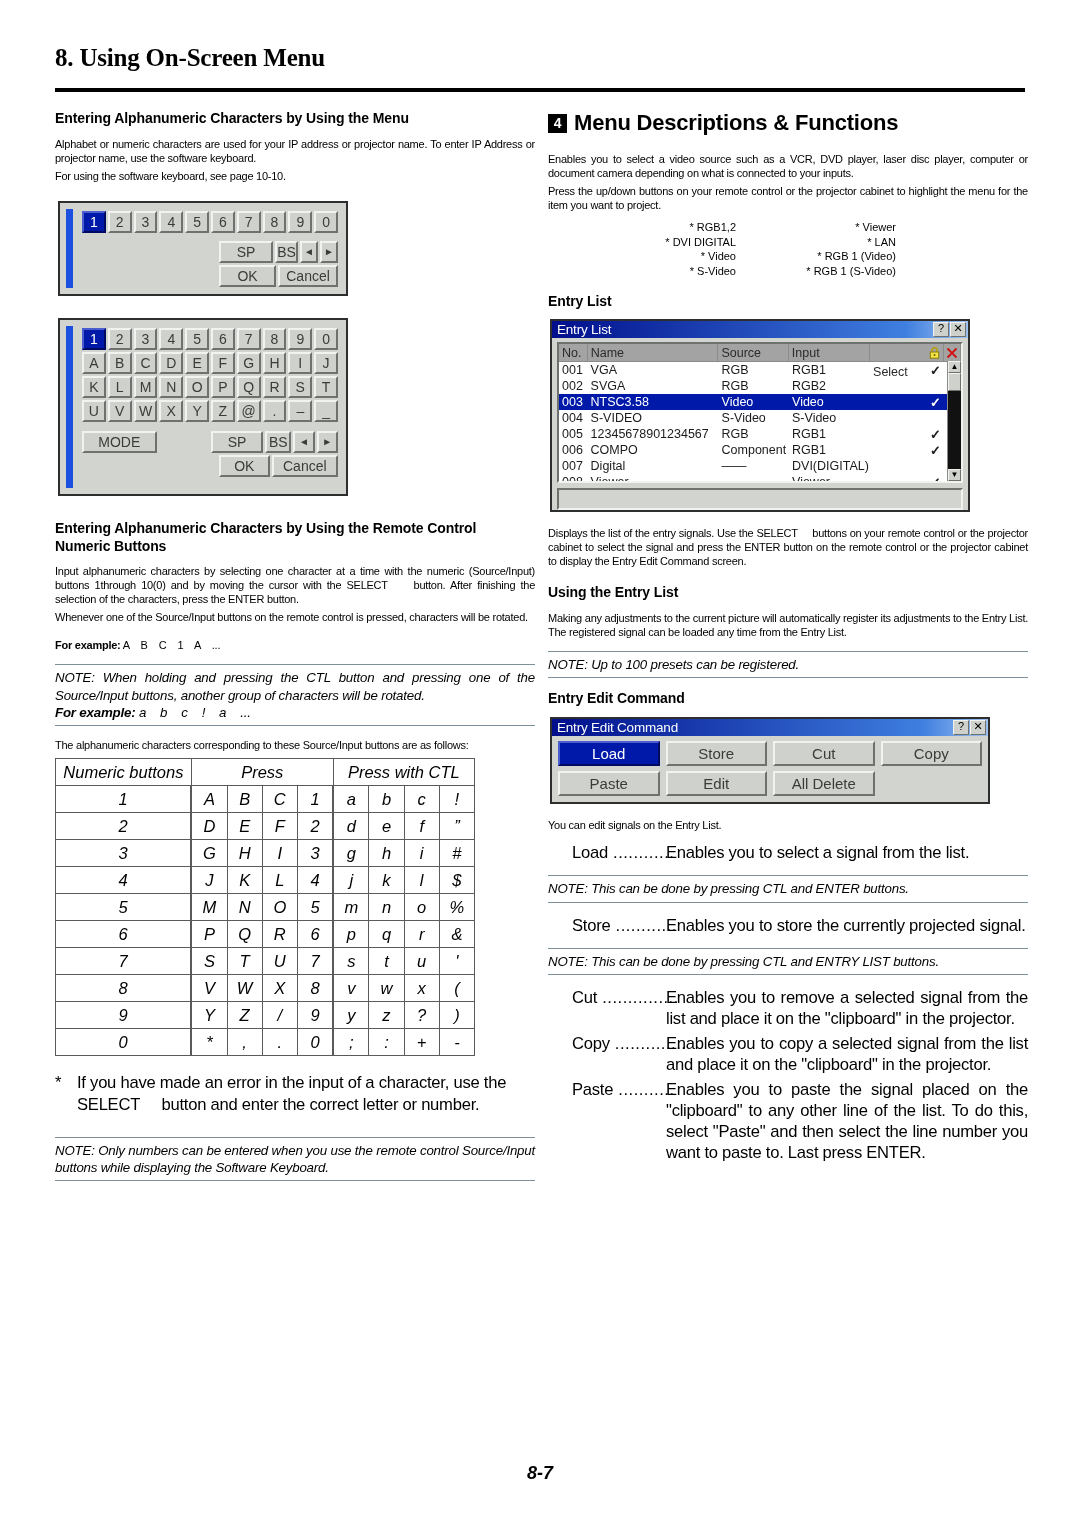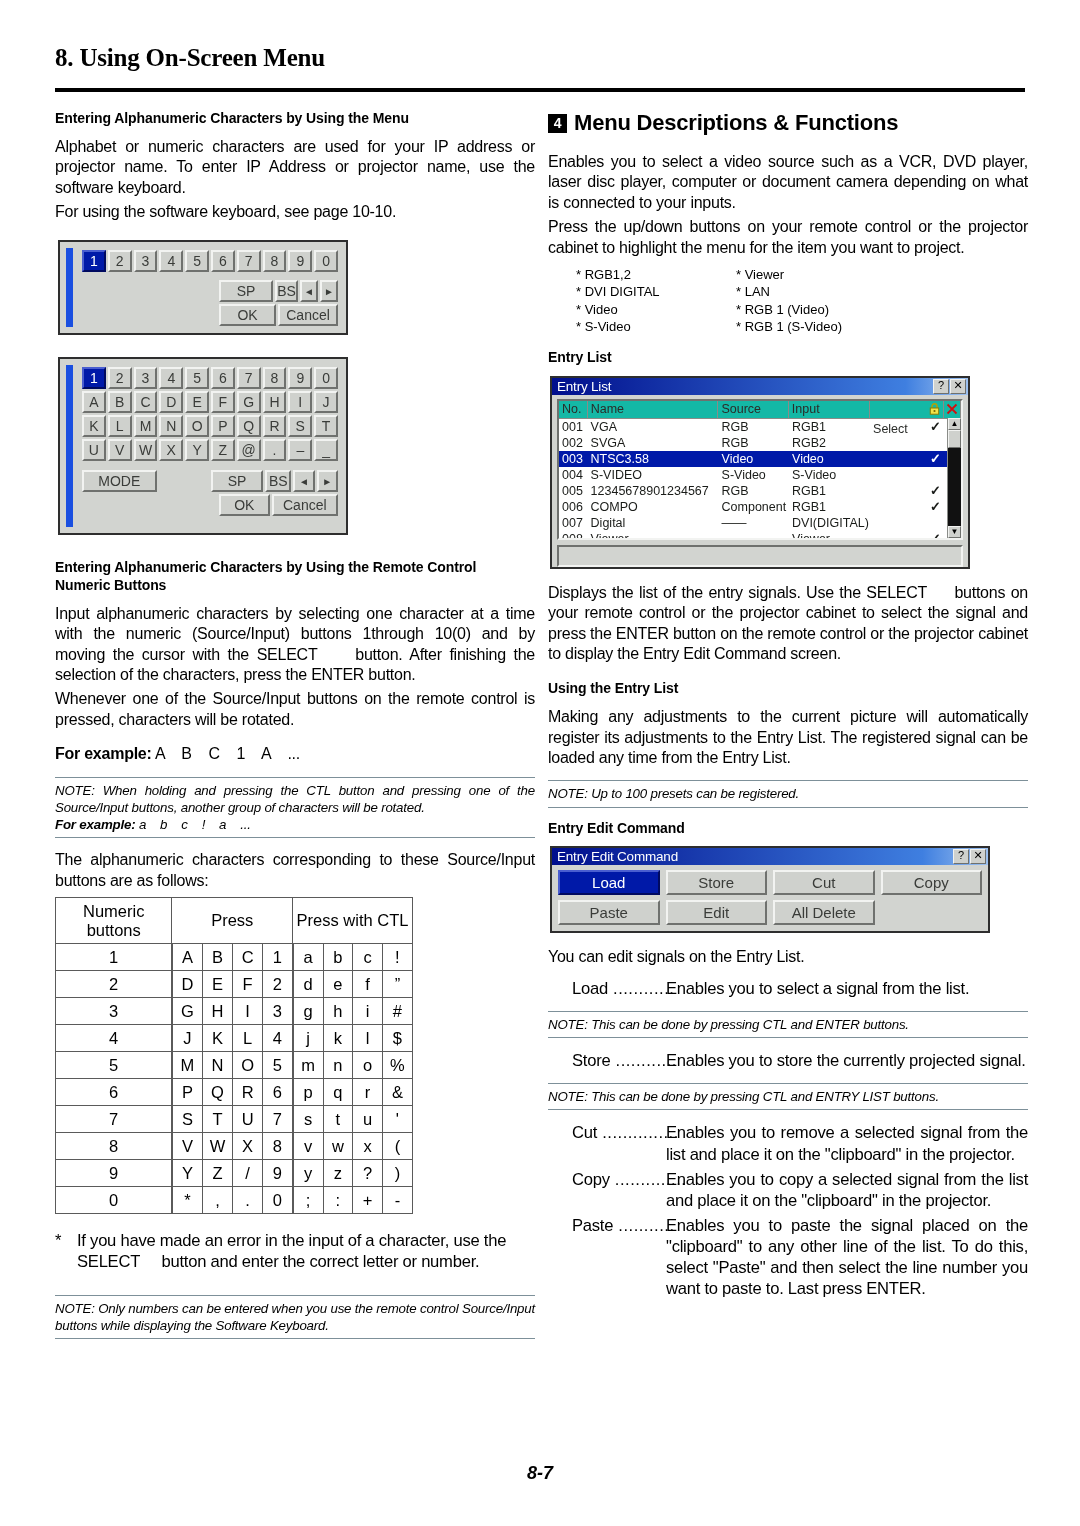--- a/index.html
+++ b/index.html
@@ -18,21 +18,21 @@
 
   
   .col{position:absolute;top:110px;width:480px;}
   .col-l{left:55px;}
   .col-r{left:548px;}
 
   h2.sub{font-size:14px;font-weight:bold;margin:0 0 9px 0;line-height:1.27;letter-spacing:-.1px;}
   h2.big{font-size:22px;font-weight:bold;margin:0 0 16px 0;letter-spacing:-.2px;}
   .num-badge{display:inline-block;background:#000;color:#fff;font-size:14px;font-weight:bold;
     width:19px;height:19px;line-height:19px;text-align:center;margin-right:7px;vertical-align:2px;}
-  p.body{font-size:16px;line-height:1.275;margin:0 0 4px 0;text-align:justify;
+  p.body{font-size:11px;line-height:1.275;margin:0 0 4px 0;text-align:justify;
     letter-spacing:-.25px;}
   p.body.nojust{text-align:left;}
 
   
   .note{position:relative;font-style:italic;font-size:13.3px;line-height:1.3;
     padding:5px 0 5px 0;margin:12px 0 12px 0;letter-spacing:-.2px;text-align:justify;}
   .note:before,.note:after{content:"";position:absolute;left:0;right:0;height:1px;background:#7d9099;}
   .note:before{top:0;}
   .note:after{bottom:0;}
   .note b{font-weight:bold;font-style:italic;}
@@ -47,21 +47,21 @@
     border-right:2px solid #6f716e;border-bottom:2px solid #6f716e;
     display:flex;align-items:center;justify-content:center;
     color:#3a3c39;box-sizing:border-box;}
   .key.sel{background:#0019a8;color:#fff;border-top-color:#4a5ed0;border-left-color:#4a5ed0;
     border-right-color:#000a60;border-bottom-color:#000a60;}
   .kbd-num .key{width:25px;height:22px;font-size:14px;}
   .kbd-alpha .key{width:26.5px;height:22px;font-size:14px;}
   .spacer{flex:0 0 auto;}
 
   
-  table.map{border-collapse:collapse;width:358px;margin-top:6px;}
+  table.map{border-collapse:collapse;width:420px;margin-top:6px;font-style:italic;}
   table.map td,table.map th{border:1px solid #5a5a5a;text-align:center;
     font-weight:normal;font-size:16.5px;padding:3.5px 0;}
   table.map th{font-size:16.5px;}
   table.map td.cell{width:31px;}
   table.map td.grpL{border-right:2px solid #5a5a5a;}
   table.map td.numc{width:122px;}
 
   
   .win{position:relative;background:#d2d4d0;border:2px solid #2e2e2e;box-sizing:border-box;
     font-family:"Liberation Sans",sans-serif;}
@@ -70,21 +70,21 @@
   .titlebar .t{color:#fff;font-size:13.5px;letter-spacing:-.2px;flex:1;}
   .tbtn{width:14px;height:13px;background:#cfd1cd;border-top:1.5px solid #f2f3f1;
     border-left:1.5px solid #f2f3f1;border-right:1.5px solid #6f716e;border-bottom:1.5px solid #6f716e;
     font-size:11px;line-height:10px;text-align:center;color:#000;margin-left:1px;}
 
   
   .elbody{position:absolute;left:5px;right:5px;top:21px;bottom:5px;}
   .elgrid{background:#fff;border:2px inset #8a8c88;border-top:2px solid #6f716e;
     border-left:2px solid #6f716e;border-right:2px solid #f2f3f1;border-bottom:2px solid #f2f3f1;
     height:137px;position:relative;overflow:hidden;}
-  .elhead{display:flex;height:17px;background:#14b8a6;border-bottom:1px solid #8a8c88;}
+  .elhead{display:flex;height:17px;background:#a3a3a3;border-bottom:1px solid #8a8c88;}
   .elhead div{border-right:1px solid #8a8c88;font-size:12.5px;color:#2a2c29;
     padding-left:3px;box-sizing:border-box;display:flex;align-items:center;}
   .elrow{display:flex;height:16px;font-size:12.5px;color:#1a1c19;align-items:center;}
   .elrow.sel{background:#0019a8;color:#fff;}
   .elrow div{box-sizing:border-box;padding-left:3px;overflow:hidden;white-space:nowrap;}
   .c-no{width:36px;}
   .c-name{width:168px;}
   .c-src{width:90px;}
   .c-inp{width:104px;}
   .c-sel{width:72px;margin-top:28px;}
@@ -121,21 +121,21 @@
   .dlrow{display:flex;font-size:16.6px;line-height:1.27;margin-bottom:4px;letter-spacing:-.25px;}
   .dlrow .term{width:118px;flex:0 0 118px;padding-left:24px;box-sizing:border-box;white-space:nowrap;}
   .dlrow .desc{flex:1;text-align:justify;}
   .dlrow .desc.nj{text-align:left;}
   .dots{letter-spacing:.5px;}
 
   .star-row{display:flex;font-size:16.6px;line-height:1.28;letter-spacing:-.25px;}
   .star-row .st{width:22px;flex:0 0 22px;}
   .star-row .tx{flex:1;}
 
-  .srclist{display:flex;margin:8px 0 14px 0;padding-left:28px;font-size:13px;line-height:1.33;}
+  .srclist{display:flex;margin:8px 0 14px 0;padding-left:28px;font-size:11px;line-height:1.33;text-align:right;}
   .srclist .cl{width:160px;}
 
   .pagenum{position:absolute;left:0;right:0;bottom:42px;text-align:center;
     font-size:18px;font-style:italic;font-weight:bold;}
 </style>
 </head>
 <body>
 
 <div class="page">
 

